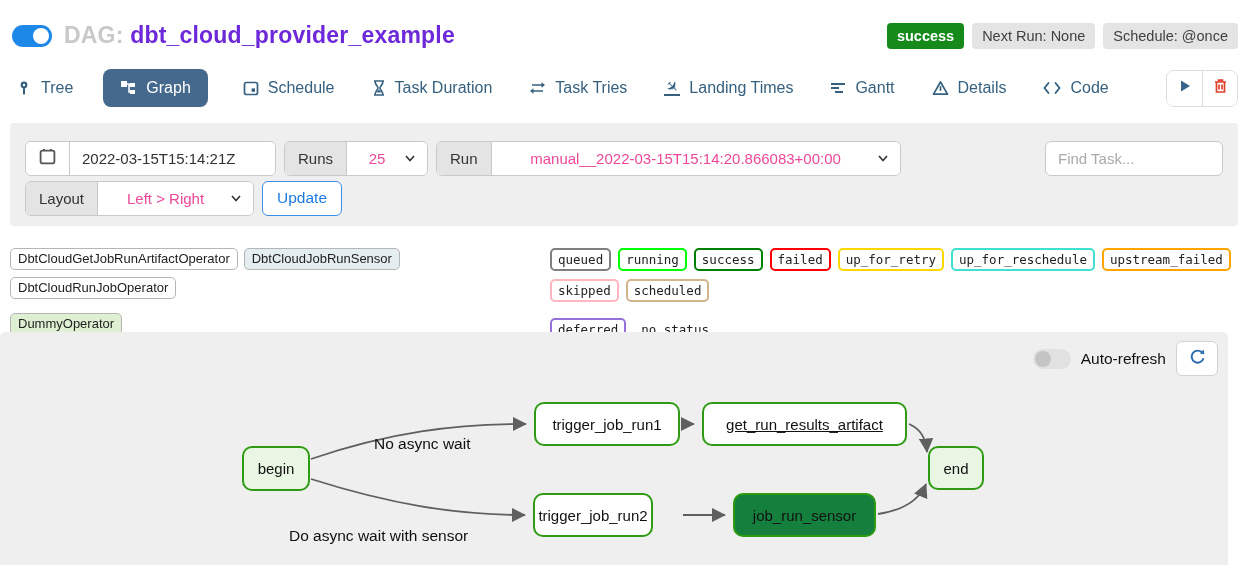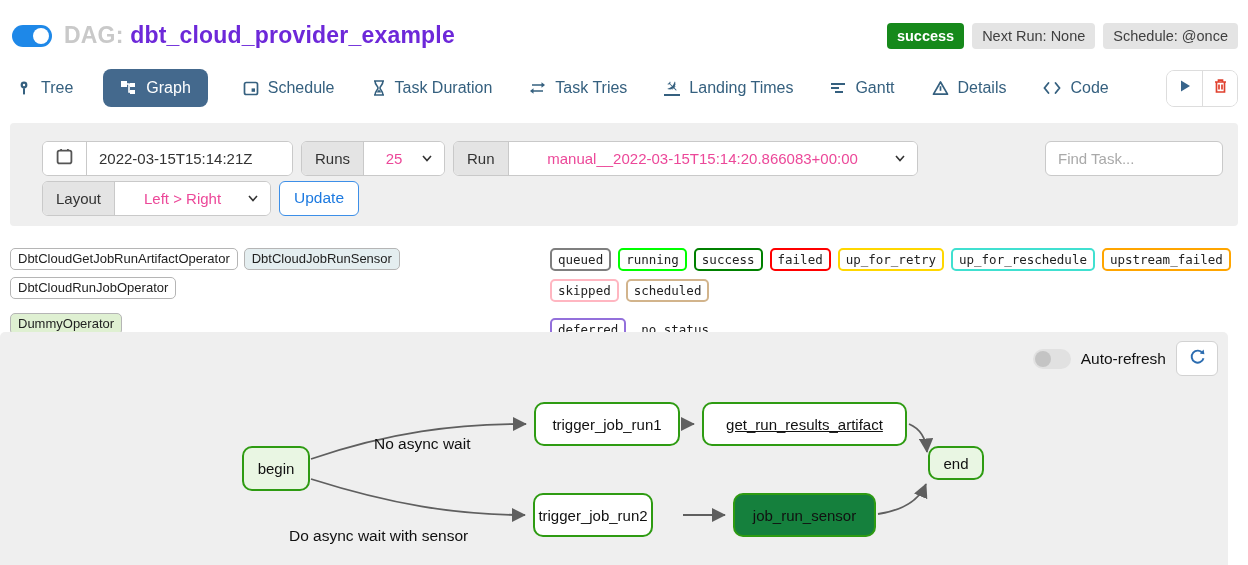--- a/index.html
+++ b/index.html
@@ -36,21 +36,21 @@
   .tab svg { display:block; }
   .plane { display:inline-block; transform:rotate(45deg); font-size:15px; line-height:12px; }
   .plane-wrap { display:inline-flex; flex-direction:column; align-items:center; }
   .plane-wrap .ground { width:16px; height:0; border-bottom:2px solid currentColor; margin-top:1px; }
   .tab-actions { margin-left:auto; display:flex; border:1px solid #ddd; border-radius:8px; overflow:hidden; background:#fff; }
   .tab-actions .abtn { width:35px; height:35px; display:flex; align-items:center; justify-content:center; cursor:pointer; background:#fff; }
   .tab-actions .abtn + .abtn { border-left:1px solid #ddd; }
 
   
   .filterband { margin:16px 10px 0 10px; background:#efefef; border-radius:4px; padding:16px 15px 9px 15px; }
-  .frow { display:flex; align-items:center; height:38px;margin-left:17px; }
+  .frow { display:flex; align-items:center; height:38px; }
   .frow + .frow { margin-top:2px; }
   .igroup { display:flex; height:35px; border-radius:6px; overflow:hidden; border:1px solid #c9c9c9; background:#fff; }
   .iaddon { display:flex; align-items:center; justify-content:center; background:#e4e4e4;
             color:#333; font-size:15px; padding:0 13px; border-right:1px solid #c9c9c9; white-space:nowrap; }
   .iaddon.white { background:#fff; }
   .itext { border:none; outline:none; font-size:15px; padding:0 12px; color:#333;
            font-family:"Liberation Sans", sans-serif; background:#fff; }
   .iselect { display:flex; align-items:center; gap:10px; padding:0 12px; font-size:15px; color:#ec4899;
              background:#fff; cursor:pointer; white-space:nowrap; }
   .iselect .val { flex:1; }
@@ -314,16 +314,16 @@
     </svg>
 
     <div class="edgelabel" style="left:374px; top:103px;">No async wait</div>
     <div class="edgelabel" style="left:289px; top:195px;">Do async wait with sensor</div>
 
     <div class="node green" style="left:242px; top:114px; width:68px; height:45px;">begin</div>
     <div class="node" style="left:534px; top:70px; width:146px; height:44px;">trigger_job_run1</div>
     <div class="node" style="left:702px; top:70px; width:205px; height:44px;text-decoration:underline;">get_run_results_artifact</div>
     <div class="node" style="left:533px; top:161px; width:120px; height:44px;">trigger_job_run2</div>
     <div class="node sensor" style="left:733px; top:161px; width:143px; height:44px;">job_run_sensor</div>
-    <div class="node green" style="left:928px; top:114px; width:56px; height:34px;">end</div>
+    <div class="node green" style="left:928px; top:114px; width:56px; height:44px;">end</div>
   </div>
 
 </div>
 
 </body></html>

